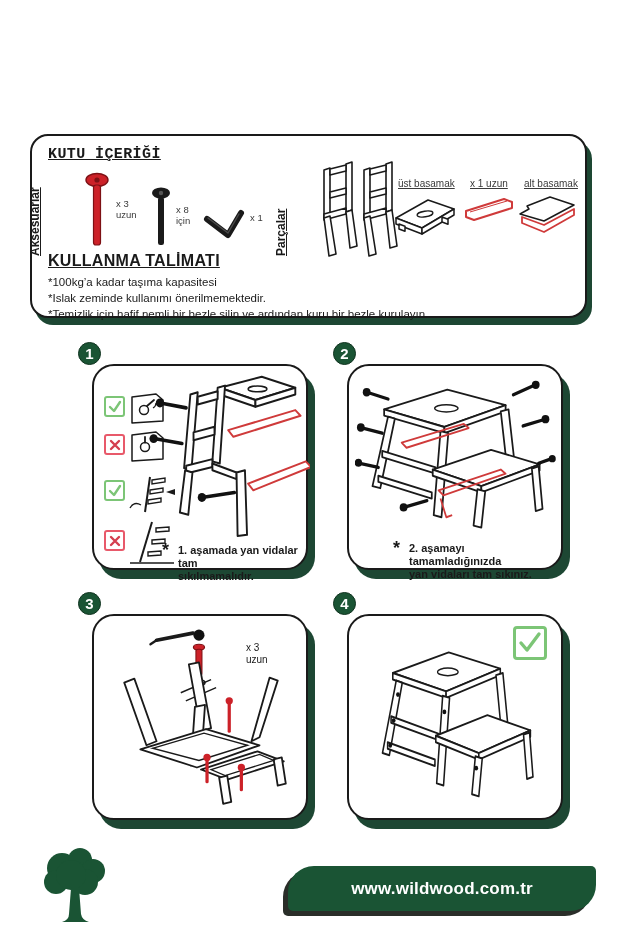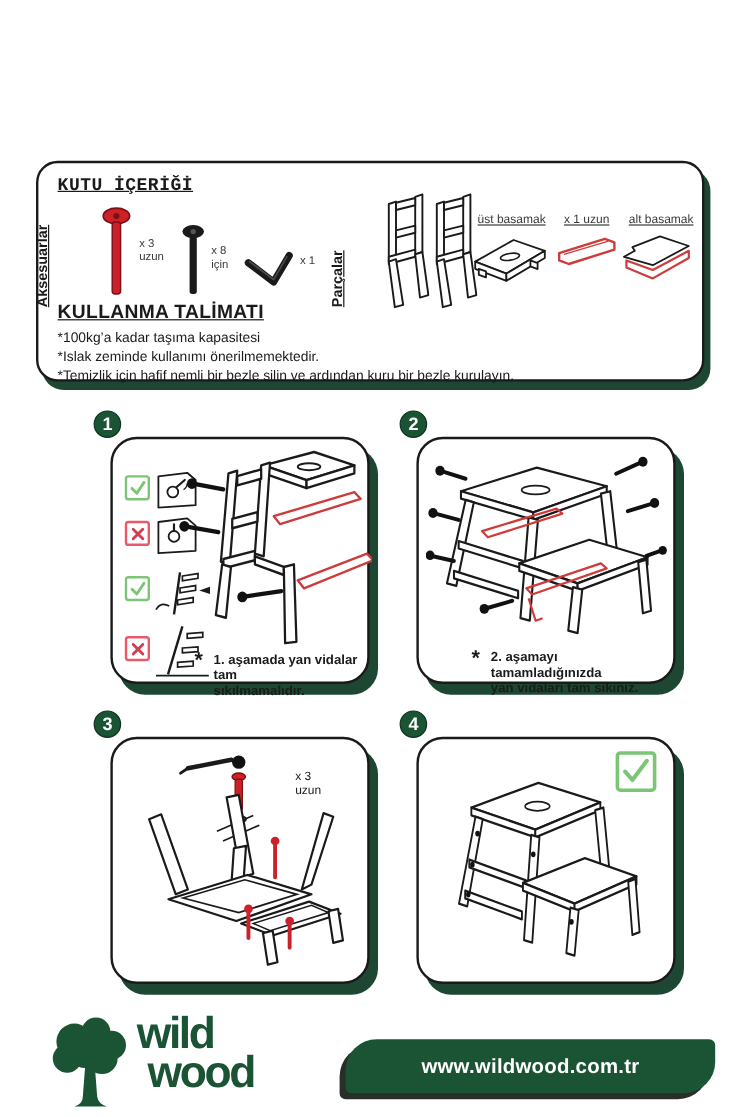--- a/index.html
+++ b/index.html
@@ -379,22 +379,18 @@
     <g fill="#1a5434">
       <circle cx="24" cy="24" r="15"></circle>
       <circle cx="42" cy="16" r="12"></circle>
       <circle cx="55" cy="27" r="12"></circle>
       <circle cx="18" cy="38" r="12"></circle>
       <circle cx="47" cy="38" r="13"></circle>
       <circle cx="33" cy="31" r="15"></circle>
       <path d="M33 44 L41 44 L43 70 Q44 76 51 78 L24 78 Q31 76 31 70 Z"></path>
     </g>
   </svg>
-  <div class="logo-text">
-    <div class="l1">wild</div>
-    <div class="l2">wood</div>
-  </div>
 
   <div class="banner footer">
     <div class="site-text">www.wildwood.com.tr</div>
   </div>
 
 </div>
 
 </body></html>

